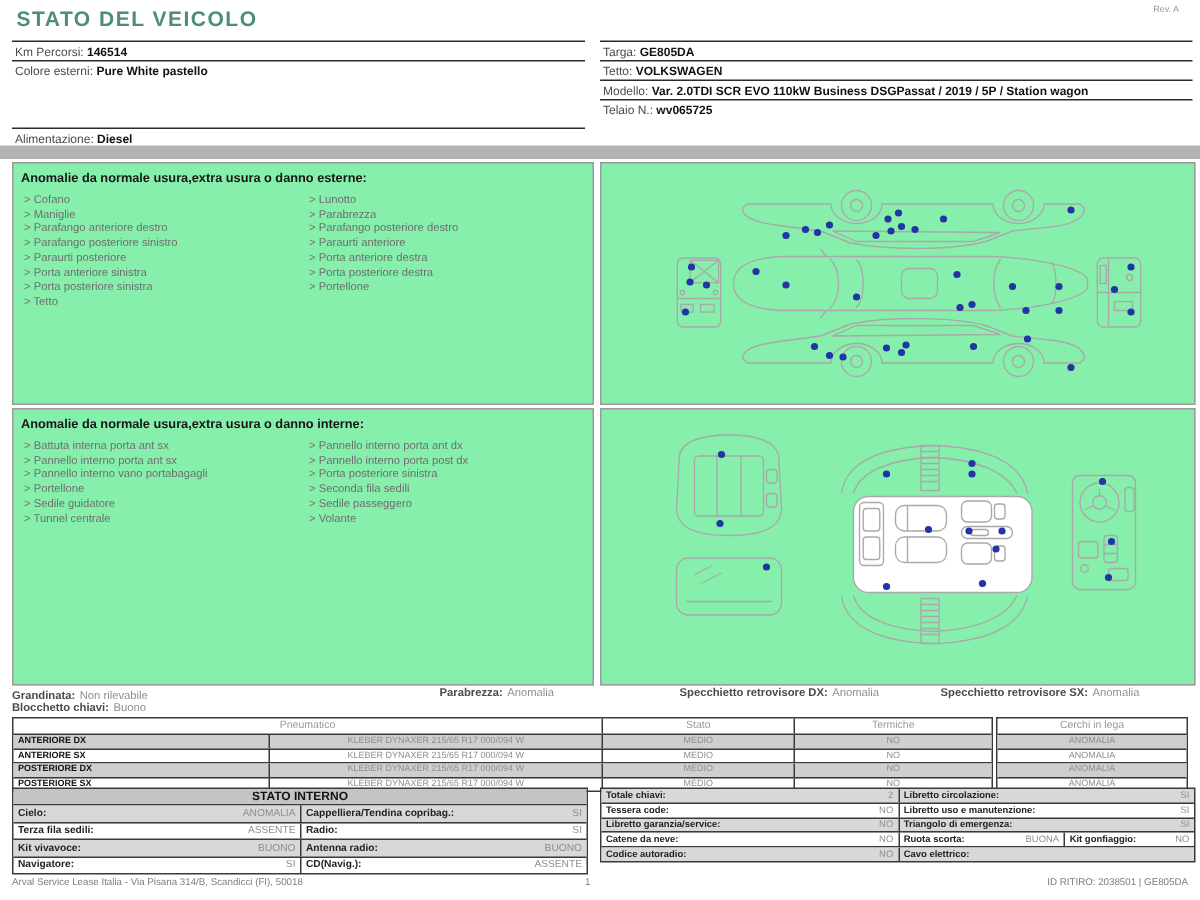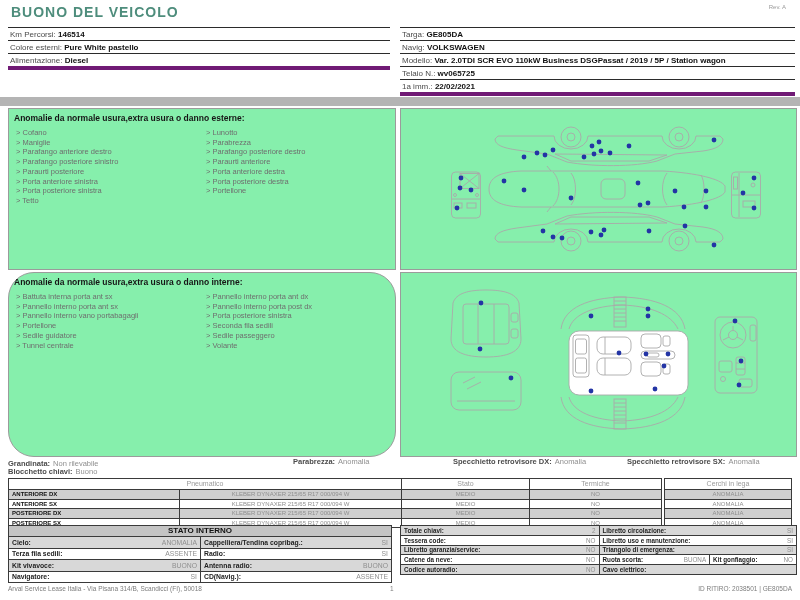--- a/index.html
+++ b/index.html
@@ -5,21 +5,21 @@
   html,body{margin:0;padding:0;background:#9a9a9a;}
   .page{position:relative;width:800px;height:600px;background:#ffffff;margin:0 auto;
         font-family:"Liberation Sans",sans-serif;color:#222;overflow:hidden;}
   .abs{position:absolute;}
 
   
   .doc-title{left:11px;top:4px;font-size:14px;font-weight:bold;letter-spacing:1px;color:#4e8d7c;}
   .rev{right:14px;top:4px;font-size:6px;color:#9a9a9a;}
   .info-table{top:27px;}
   .info-row{border-top:1px solid #2b2b2b;padding:2px 2px 1px 2px;font-size:8px;line-height:9px;}
-  .info-table .info-row:last-child{border-bottom:4px solid #701a75;}
+  .info-table .info-row:last-child{border-bottom:6px solid #701a75;margin-top:32px;}
   .info-lbl{color:#4b4b4b;}
   .info-val{color:#111;font-weight:bold;}
 
   .divider-bar{left:0;top:97px;width:800px;height:9px;background:#b4b4b4;}
 
   
   .panel{border:1px solid #9b9b9b;background:#86efac;}
   .panel-title{position:absolute;left:5px;top:4px;font-size:8.5px;font-weight:bold;color:#161616;}
   .an-col{position:absolute;top:19px;}
   .an-item{font-size:7.5px;line-height:9.7px;color:#6e6e6e;width:150px;}
@@ -63,31 +63,31 @@
   #doc-rows .bt-row{height:8.8px;font-size:6.3px;}
 
   
   .footer-txt{top:585px;font-size:6.5px;color:#7d7d7d;}
 </style>
 </head>
 <body>
 
 <div class="page">
 
-  <div class="abs doc-title">BUONO DEL VEICOLO</div>
+  <div class="abs doc-title">STATO DEL VEICOLO</div>
   <div class="abs rev">Rev. A</div>
 
   <div class="abs info-table" id="veh-left" style="left:8px;width:382px;">
       <div class="info-row"><span class="info-lbl">Km Percorsi: </span><span class="info-val">146514</span></div>
       <div class="info-row"><span class="info-lbl">Colore esterni: </span><span class="info-val">Pure White pastello</span></div>
       <div class="info-row"><span class="info-lbl">Alimentazione: </span><span class="info-val">Diesel</span></div>
     </div>
   <div class="abs info-table" id="veh-right" style="left:400px;width:395px;">
       <div class="info-row"><span class="info-lbl">Targa: </span><span class="info-val">GE805DA</span></div>
-      <div class="info-row"><span class="info-lbl">Navig: </span><span class="info-val">VOLKSWAGEN</span></div>
+      <div class="info-row"><span class="info-lbl">Tetto: </span><span class="info-val">VOLKSWAGEN</span></div>
       <div class="info-row"><span class="info-lbl">Modello: </span><span class="info-val">Var. 2.0TDI SCR EVO 110kW Business DSGPassat / 2019 / 5P / Station wagon</span></div>
       <div class="info-row"><span class="info-lbl">Telaio N.: </span><span class="info-val">wv065725</span></div>
       <div class="info-row"><span class="info-lbl">1a imm.: </span><span class="info-val">22/02/2021</span></div>
     </div>
 
   <div class="abs divider-bar"></div>
 
   <div class="abs panel" style="left:8px;top:108px;width:386px;height:160px;">
     <div class="panel-title">Anomalie da normale usura,extra usura o danno esterne:</div>
     <div class="an-col" id="ext-left" style="left:7px;">
@@ -197,21 +197,21 @@
           <circle cx="59" cy="79" r="2.4" fill="#2334a5"></circle>
           <circle cx="70" cy="81" r="2.4" fill="#2334a5"></circle>
           <circle cx="56" cy="99" r="2.4" fill="#2334a5"></circle>
           <circle cx="353" cy="69" r="2.4" fill="#2334a5"></circle>
           <circle cx="342" cy="84" r="2.4" fill="#2334a5"></circle>
           <circle cx="353" cy="99" r="2.4" fill="#2334a5"></circle>
         </g>
     </svg>
   </div>
 
-  <div class="abs panel" style="left:8px;top:272px;width:386px;height:183px;border-radius:26px;">
+  <div class="abs panel" style="left:8px;top:272px;width:386px;height:183px;">
     <div class="panel-title">Anomalie da normale usura,extra usura o danno interne:</div>
     <div class="an-col" id="int-left" style="left:7px;">
         <div class="an-item">&gt; Battuta interna porta ant sx</div>
         <div class="an-item">&gt; Pannello interno porta ant sx</div>
         <div class="an-item">&gt; Pannello interno vano portabagagli</div>
         <div class="an-item">&gt; Portellone</div>
         <div class="an-item">&gt; Sedile guidatore</div>
         <div class="an-item">&gt; Tunnel centrale</div>
       </div>
     <div class="an-col" id="int-right" style="left:197px;">

